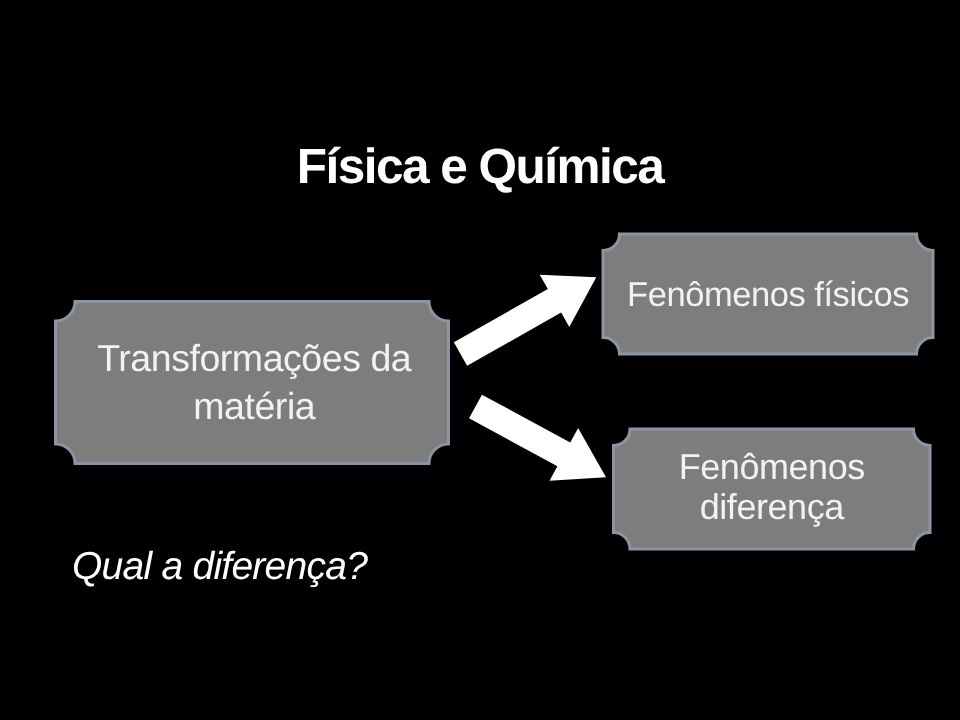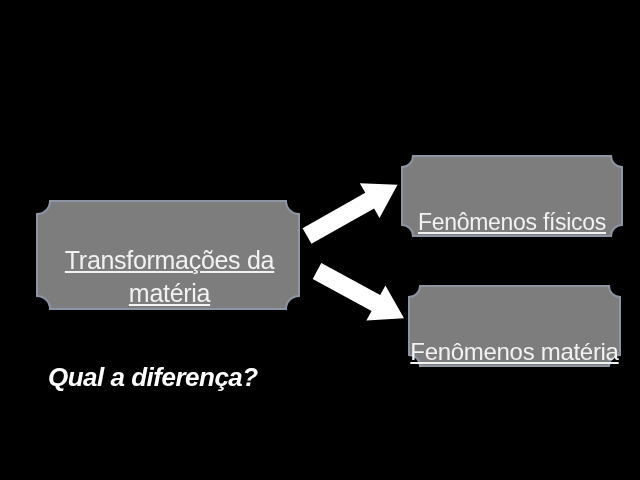--- a/index.html
+++ b/index.html
@@ -33,26 +33,25 @@
     top: 0;
     width: 640px;
     height: 480px;
   }
   .arrows-layer polygon {
     fill: var(--arrow, #fff);
   }
   .plaque {
     position: absolute;
     display: flex;
-    align-items: flex-end;
+    align-items: center;
     justify-content: center;
     text-align: center;
     color: var(--text, #f0f0f0);
     letter-spacing: -0.3px;
-    text-decoration: underline;
   }
   .plaque .shape {
     position: absolute;
     left: 0;
     top: 0;
     overflow: visible;
   }
   .plaque .shape path {
     fill: var(--box-fill, #7d7d7d);
     stroke: var(--box-border, #8b95a4);
@@ -90,28 +89,28 @@
   }
   .question {
     position: absolute;
     left: 48px;
     top: 362px;
     margin: 0;
     font-style: italic;
     font-size: 26px;
     letter-spacing: -0.5px;
     color: var(--title, #fff);
-    font-weight: bold;
   }
 </style>
 </head>
 <body>
 
 <div class="slide">
 
+  <h1 class="title">Física e Química</h1>
 
   <svg class="arrows-layer" viewBox="0 0 640 480">
     <g transform="translate(307 236) rotate(-29.5)">
       <polygon points="0,-9 72,-9 72,-20 104,0 72,20 72,9 0,9"></polygon>
     </g>
     <g transform="translate(317 271) rotate(28.5)">
       <polygon points="0,-9 67,-9 67,-20 99,0 67,20 67,9 0,9"></polygon>
     </g>
   </svg>
 
@@ -126,18 +125,18 @@
     <svg class="shape" width="220" height="80">
       <path d="M11,0 H209 A11 11 0 0 0 220 11 V69 A11 11 0 0 0 209 80 H11 A11 11 0 0 0 0 69 V11 A11 11 0 0 0 11 0 Z"></path>
     </svg>
     <div class="label">Fenômenos físicos</div>
   </div>
 
   <div class="plaque box-chemical">
     <svg class="shape" width="211" height="80">
       <path d="M11,0 H200 A11 11 0 0 0 211 11 V69 A11 11 0 0 0 200 80 H11 A11 11 0 0 0 0 69 V11 A11 11 0 0 0 11 0 Z"></path>
     </svg>
-    <div class="label">Fenômenos matéria</div>
+    <div class="label">Fenômenos diferença</div>
   </div>
 
   <p class="question">Qual a diferença?</p>
 
 </div>
 
 </body></html>

